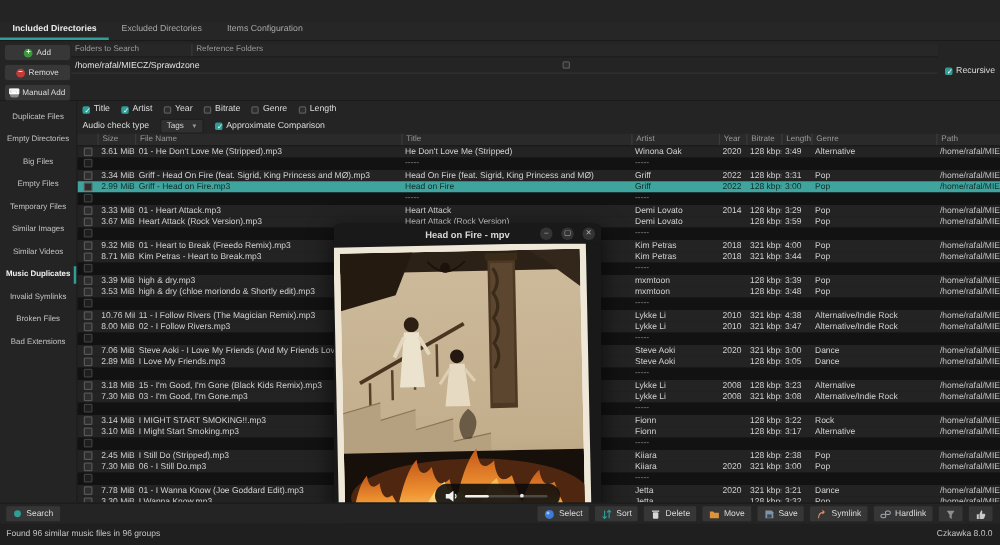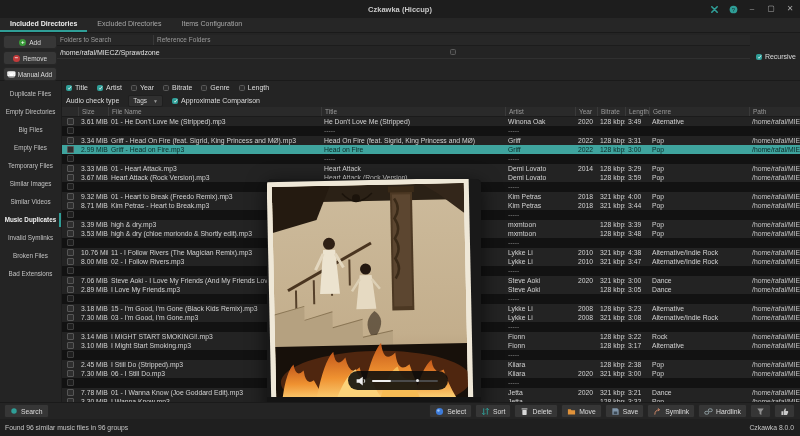--- a/index.html
+++ b/index.html
@@ -98,39 +98,20 @@
        background:rgba(10,10,10,.88);border-radius:10px;display:flex;align-items:center;}
   .vol-track{position:relative;margin-left:4px;width:66px;height:2px;background:#4a4a4a;border-radius:1px;}
   .vol-fill{position:absolute;left:0;top:0;height:2px;width:30%;background:#f0f0f0;border-radius:1px;}
   .vol-dot{position:absolute;left:68%;top:-1px;width:3px;height:3px;border-radius:50%;background:#e8e8e8;}
 </style>
 </head>
 <body>
 
 <div class="app">
 
-  <div class="titlebar">
-    <span class="wtitle">Czkawka (Hiccup)</span>
-    <div class="tb-icons">
-      <span class="tb-btn">
-        <svg width="9" height="9" viewBox="0 0 10 10">
-            <path d="M2 2 L8 8 M8 2 L2 8" stroke="#2f9e97" stroke-width="1.8" stroke-linecap="round"></path>
-          </svg>
-      </span>
-      <span class="tb-btn">
-        <svg width="9" height="9" viewBox="0 0 10 10">
-            <circle cx="5" cy="5" r="4.3" fill="#2f9e97"></circle>
-            <text x="5" y="7.3" font-size="6.5" text-anchor="middle" fill="#10302d" font-family="Liberation Sans,sans-serif">?</text>
-          </svg>
-      </span>
-      <span class="tb-btn wc">–</span>
-      <span class="tb-btn wc">▢</span>
-      <span class="tb-btn wc">✕</span>
-    </div>
-  </div>
 
   <div class="tabbar">
     <span class="tab active">Included Directories</span>
     <span class="tab">Excluded Directories</span>
     <span class="tab">Items Configuration</span>
   </div>
 
   <div class="dirpanel">
     <div class="dirbtns">
       <div class="dbtn">
@@ -661,20 +642,28 @@
             <span class="tc ">128 kbps</span>
             <span class="tc ">3:32</span>
             <span class="tc ">Pop</span>
             <span class="tc pathc">/home/rafal/MIECZ/</span>
           </div>
         </div>
     </div>
   </div>
 
   <div class="mpv">
+    <div class="mpv-title">
+      <span class="mtitle">Head on Fire - mpv</span>
+      <div class="mpv-btns">
+        <span class="mpv-btn">–</span>
+        <span class="mpv-btn">▢</span>
+        <span class="mpv-btn">✕</span>
+      </div>
+    </div>
     <div class="mpv-body">
       <div class="polaroid">
         <div class="photo">
           <svg width="192" height="214" viewBox="0 0 192 214">
             <defs>
               <linearGradient id="wall" x1="0" y1="0" x2="0" y2="1">
                 <stop offset="0" stop-color="#cdbb9c"></stop>
                   <stop offset="0.7" stop-color="#c3ae8c"></stop>
                   <stop offset="1" stop-color="#a98f6e"></stop>
               </linearGradient>

